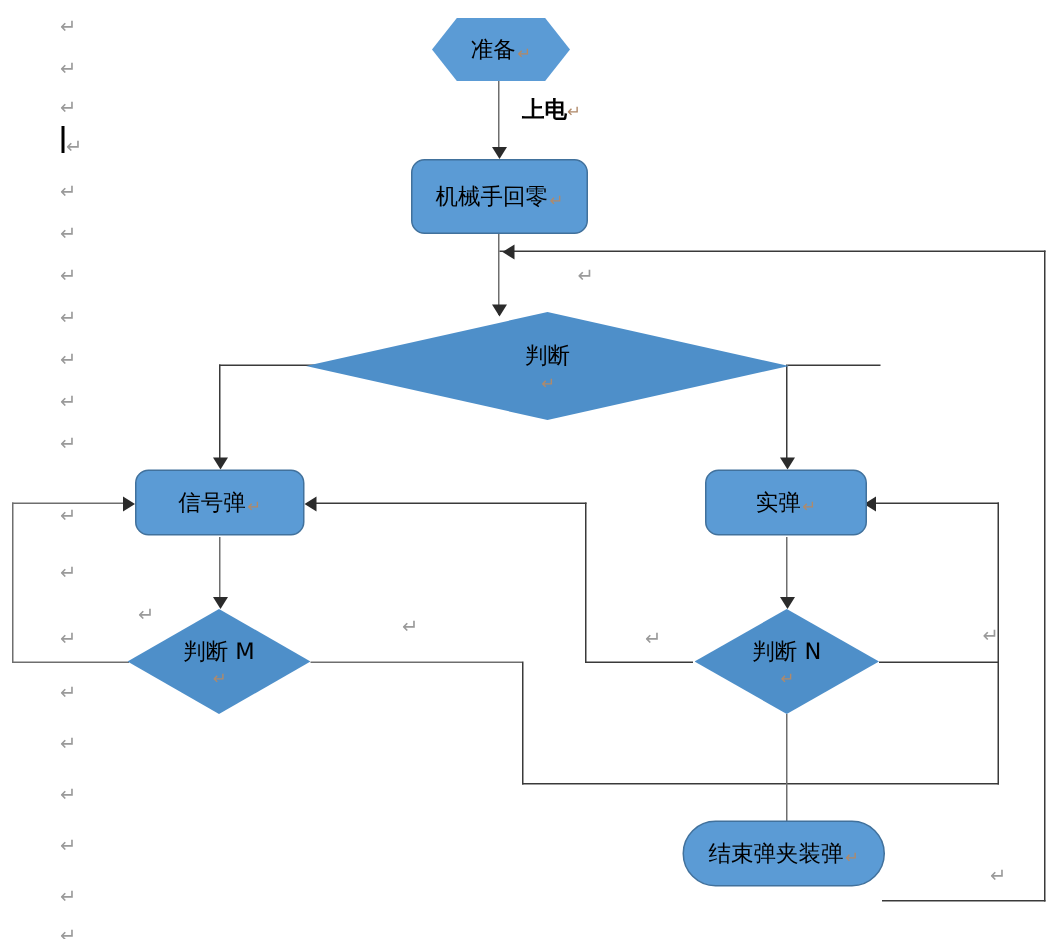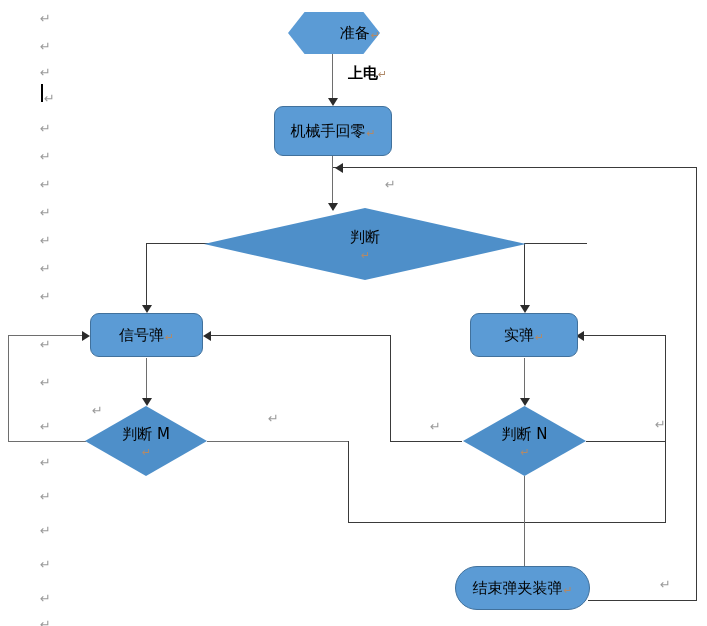--- a/index.html
+++ b/index.html
@@ -60,21 +60,21 @@
     border: 1px solid #41719C;
     border-radius: 9px;
   }
   
   .term {
     background: #5B9BD5;
     border: 1px solid #41719C;
     border-radius: 999px;
   }
   
-  .hexwrap { background: transparent; border: none; justify-content: flex-end; }
+  .hexwrap { background: transparent; border: none; }
   .hexwrap .hexbody {
     position: absolute;
     inset: 0;
     background: #5B9BD5;
     -webkit-clip-path: polygon(18% 0%, 82% 0%, 100% 50%, 82% 100%, 18% 100%, 0% 50%);
     clip-path: polygon(18% 0%, 82% 0%, 100% 50%, 82% 100%, 18% 100%, 0% 50%);
   }
   
   .decwrap { background: transparent; border: none; flex-direction: column; }
   .decwrap .decbody {
@@ -252,18 +252,18 @@
     <span class="lbl">判断 M</span>
       <span class="lbl pmark">↵</span>
   </div>
 
   <div class="shape decwrap" style="left:463px; top:406px; width:123px; height:70px;">
     <div class="decbody"></div>
     <span class="lbl">判断 N</span>
       <span class="lbl pmark">↵</span>
   </div>
 
-  <div class="shape term" style="left:455px; top:566px; width:135px; height:44px;">
+  <div class="shape term" style="left:455px; top:547px; width:135px; height:44px;">
     <span class="lbl">结束弹夹装弹</span>
       <span class="lbl pmark">↵</span>
   </div>
 
 </div>
 
 </body></html>

